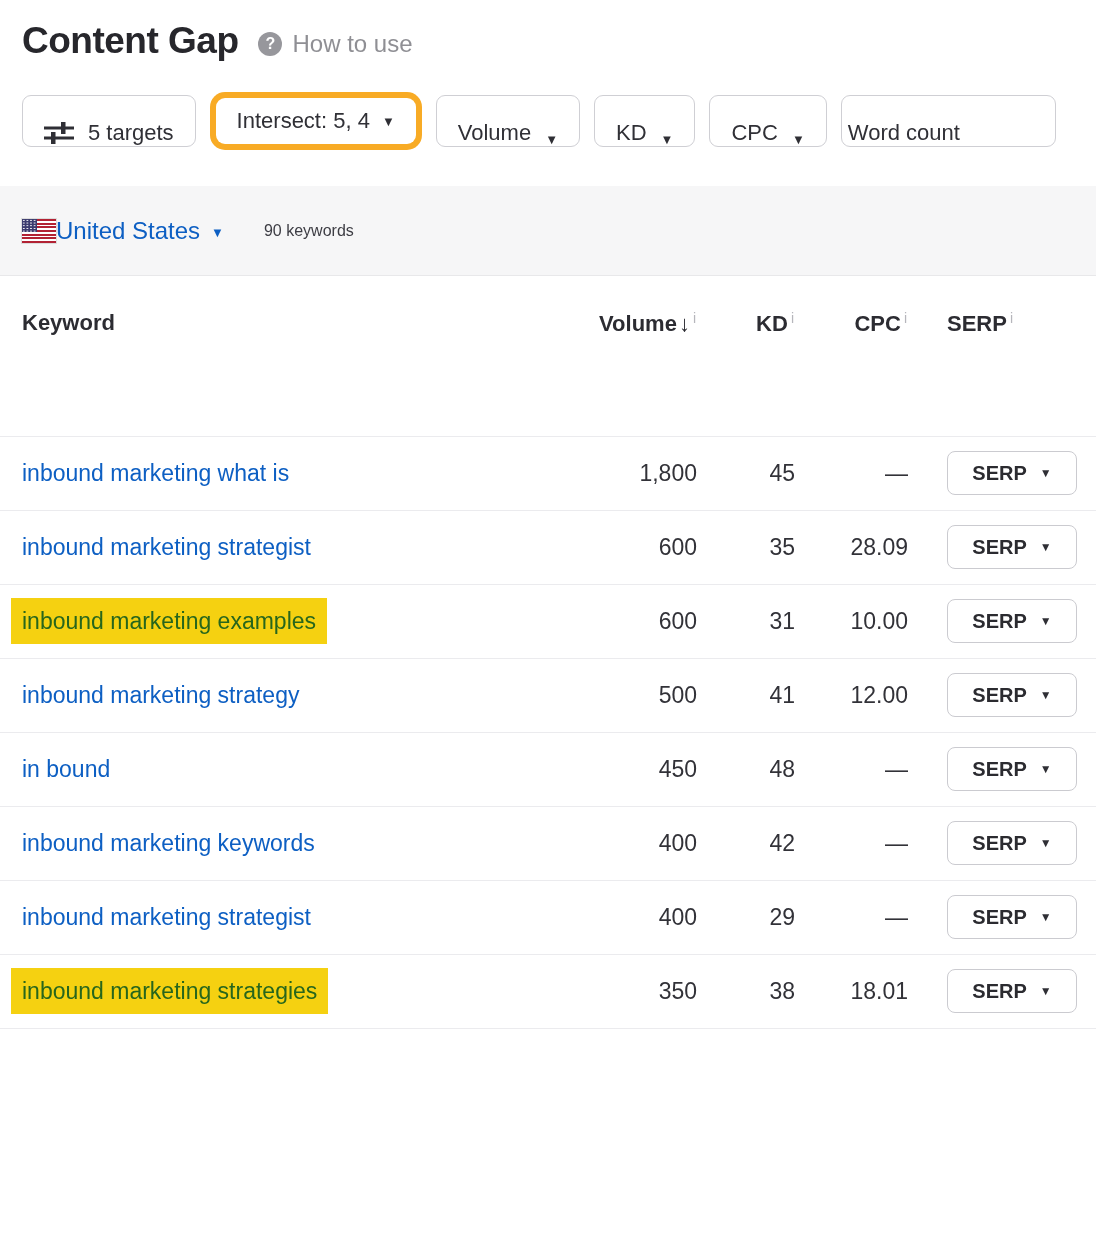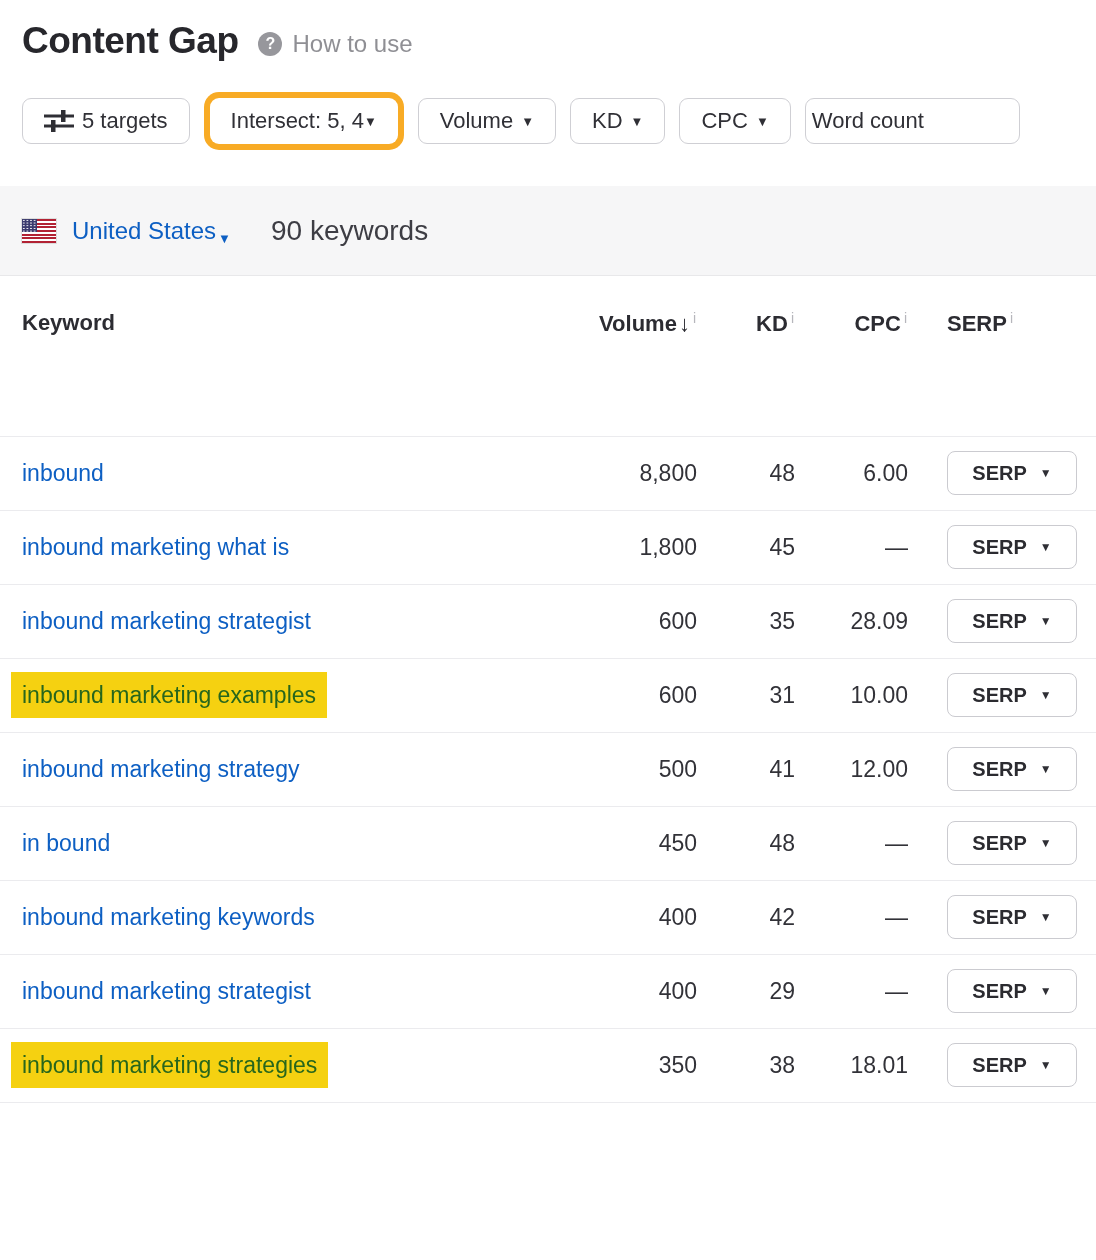--- a/index.html
+++ b/index.html
@@ -19,61 +19,61 @@
   .help-link { display: flex; align-items: center; gap: 10px; margin-left: 20px; margin-top: 6px; cursor: pointer; }
   .help-q {
     width: 24px; height: 24px; border-radius: 50%; background: #97979c; color: #fff;
     font-size: 16px; font-weight: bold; display: flex; align-items: center; justify-content: center;
   }
   .help-text { color: #8f8f94; font-size: 24px; }
 
   
   .toolbar { display: flex; align-items: center; margin: 30px 0 0 22px; height: 58px; }
   .tb-btn {
-    height: 46px; padding: 0 21px; background: #fff;
+    height: 52px; padding: 0 21px; background: #fff;
     border: 1.5px solid #cfcfd4; border-radius: 9px;
     font-family: inherit; font-size: 22px; color: #303036;
-    display: flex; align-items: center; gap: 8px; cursor: pointer; white-space: nowrap;
+    display: flex; align-items: flex-end; gap: 14px; cursor: pointer; white-space: nowrap;
     margin-right: 14px;
   }
   .caret { font-size: 13px; color: #2f2f35; line-height: 1; }
   .sliders-icon { display: flex; align-items: center; }
   .intersect-ring {
     background: var(--accent-ring-orange, #f8ab25);
     padding: 6px; border-radius: 15px; margin-right: 14px;
   }
   .intersect-btn {
     height: 46px; padding: 0 21px; background: #fff; border: none; border-radius: 9px;
     font-family: inherit; font-size: 22px; color: #303036;
-    display: flex; align-items: center; gap: 0; cursor: pointer; white-space: nowrap;
+    display: flex; align-items: center; gap: 12px; cursor: pointer; white-space: nowrap;
   }
   .tb-btn.wordcount { min-width: 215px; margin-right: 0; padding-left: 6px; }
 
   
   .country-bar {
     margin-top: 36px; height: 90px; background: #f6f6f7; border-bottom: 1px solid #e8e8ea;
     display: flex; align-items: center; padding: 0 22px;
   }
   .flag {
     width: 34px; height: 24px; position: relative; flex: 0 0 auto;
     background: repeating-linear-gradient(to bottom, #b22234 0 1.85px, #fff 1.85px 3.69px);
     box-shadow: 0 0 0 1px rgba(0,0,0,0.10);
   }
   .flag::before {
     content: ""; position: absolute; left: 0; top: 0; width: 15px; height: 13px;
     background-color: #3c3b6e;
     background-image: radial-gradient(circle, #fff 0.7px, transparent 0.9px);
     background-size: 3.6px 2.7px;
   }
   .country-dd {
-    display: flex; align-items: flex-end; gap: 2px; margin-left: 16px; cursor: pointer;
+    display: flex; align-items: center; gap: 11px; cursor: pointer;
     color: var(--link-blue, #0d5fc3); font-size: 24px;
   }
   .country-dd .caret { color: var(--link-blue, #0d5fc3); margin-top: 3px; }
-  .kw-count { margin-left: 40px; color: #3d3d44; font-size: 28px; }
+  .kw-count { margin-left: 40px; color: #3d3d44; font-size: 16px; }
 
   
   table { width: 100%; border-collapse: collapse; table-layout: fixed; }
   col.c-kw { width: 577px; } col.c-vol { width: 120px; } col.c-kd { width: 98px; }
   col.c-cpc { width: 113px; } col.c-serp { width: 188px; }
 
   thead th {
     height: 160px; vertical-align: top; padding-top: 34px;
     font-size: 22px; font-weight: bold; color: #2c2c32;
   }
@@ -176,32 +176,20 @@
       <tr>
         <th class="kw">Keyword</th>
         <th class="num"><span>Volume</span><span class="sort-arrow">↓</span><sup class="i">i</sup></th>
         <th class="num"><span>KD</span><sup class="i">i</sup></th>
         <th class="num"><span>CPC</span><sup class="i">i</sup></th>
         <th class="serp"><span>SERP</span><sup class="i">i</sup></th>
       </tr>
     </thead>
     <tbody>
 
-    <tr>
-          <td class="kw"><a class="kw-link">inbound</a></td>
-          <td class="num">8,800</td>
-          <td class="num">48</td>
-          <td class="num">6.00</td>
-          <td class="serp">
-            <button class="serp-btn">
-              <span>SERP</span>
-              <span class="caret">▼</span>
-            </button>
-          </td>
-        </tr>
         <tr>
           <td class="kw"><a class="kw-link">inbound marketing what is</a></td>
           <td class="num">1,800</td>
           <td class="num">45</td>
           <td class="num">—</td>
           <td class="serp">
             <button class="serp-btn">
               <span>SERP</span>
               <span class="caret">▼</span>
             </button>

